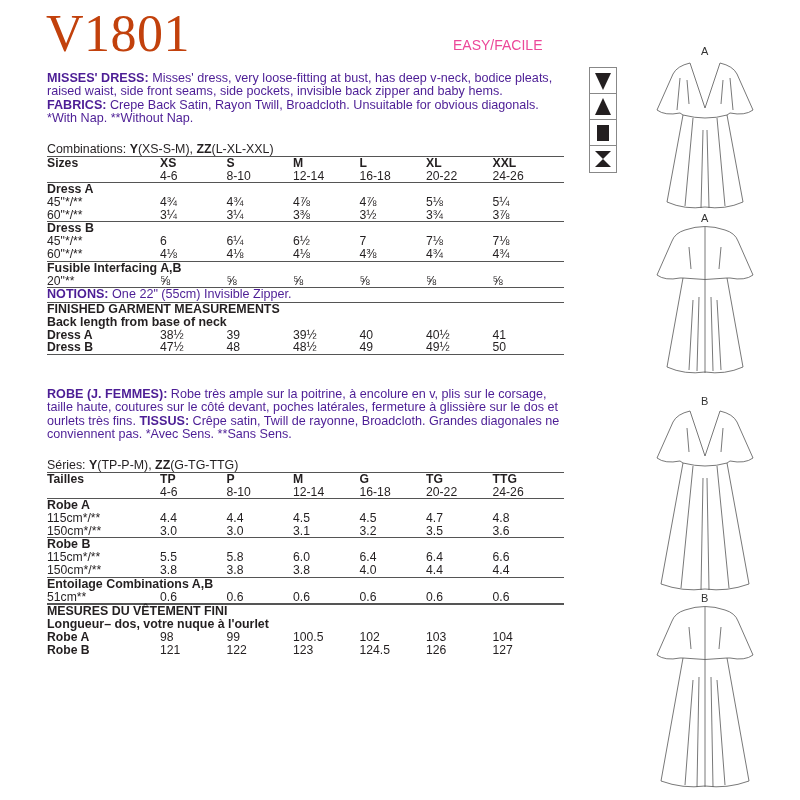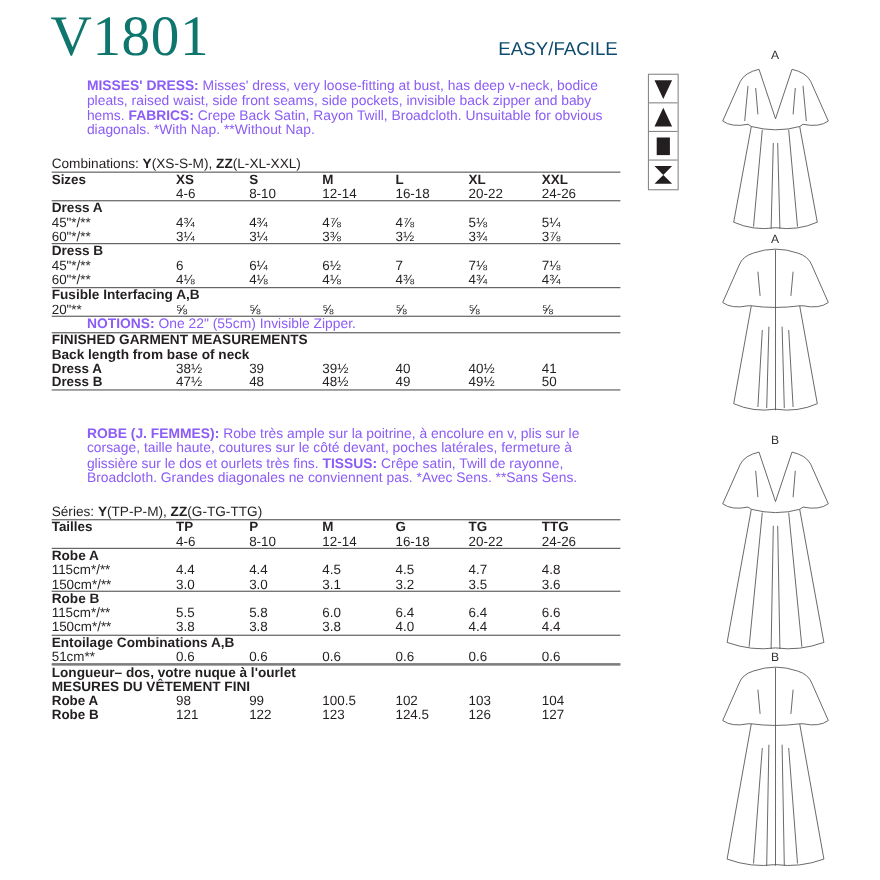--- a/index.html
+++ b/index.html
@@ -1,23 +1,23 @@
 <!DOCTYPE html>
 <html><head>
 <meta charset="utf-8">
 <style>
   * { box-sizing: border-box; margin: 0; padding: 0; }
   html, body { width: 800px; height: 800px; background: #ffffff; overflow: hidden; }
   body { position: relative; font-family: "Liberation Sans", sans-serif; color: #231f20; }
 
-  .title { position: absolute; left: 46px; top: 8px; font-family: "Liberation Serif", serif; font-size: 52px; line-height: 52px; letter-spacing: 0.5px; color: #0f766e; }
-  .difficulty { position: absolute; left: 453px; top: 36px; font-size: 17px; line-height: 18px; color: #0c4a6e; }
+  .title { position: absolute; left: 46px; top: 8px; font-family: "Liberation Serif", serif; font-size: 52px; line-height: 52px; letter-spacing: 0.5px; color: #c2410c; }
+  .difficulty { position: absolute; left: 453px; top: 36px; font-size: 14px; line-height: 18px; color: #ec4899; }
 
   .col { position: absolute; left: 47px; width: 517px; }
-  .para { font-size: 12.6px; line-height: 13.4px; color: #8b5cf6; margin-left: 32px; }
+  .para { font-size: 12.6px; line-height: 13.4px; color: #4c1d95; }
   .para b { font-weight: bold; }
 
   .combo { font-size: 12.4px; line-height: 13px; }
   .combo b { font-weight: bold; }
 
   .rule { height: 0; border-top: 1.6px solid #555; }
   .row { display: flex; font-size: 12.2px; line-height: 12.6px; }
   .row .c0 { width: 113px; }
   .bold { font-weight: bold; }
   .hdr .c, .hdr .c0 { font-weight: bold; }
@@ -217,22 +217,22 @@
         <div class="c0">51cm**</div>
         <div class="cell">0.6</div>
         <div class="cell">0.6</div>
         <div class="cell">0.6</div>
         <div class="cell">0.6</div>
         <div class="cell">0.6</div>
         <div class="cell">0.6</div>
       </div>
       <div class="rule"></div>
       <div class="rule"></div>
+      <div class="section-label">MESURES DU VÊTEMENT FINI</div>
       <div class="section-label">Longueur– dos, votre nuque à l'ourlet</div>
-      <div class="section-label">MESURES DU VÊTEMENT FINI</div>
       <div class="row">
         <div class="c0 bold">Robe A</div>
         <div class="cell">98</div>
         <div class="cell">99</div>
         <div class="cell">100.5</div>
         <div class="cell">102</div>
         <div class="cell">103</div>
         <div class="cell">104</div>
       </div>
       <div class="row">

